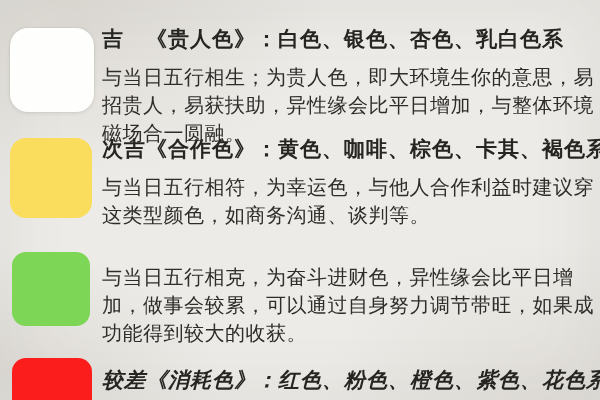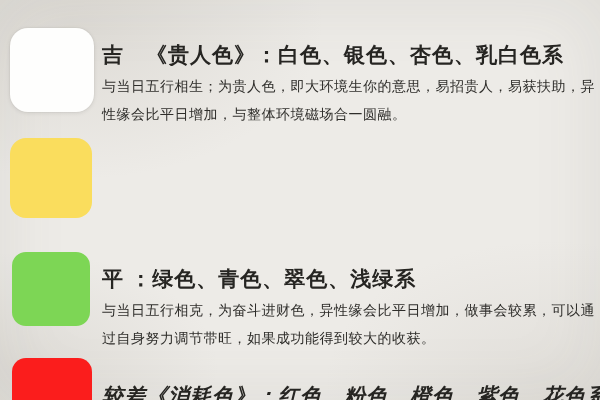--- a/index.html
+++ b/index.html
@@ -26,47 +26,49 @@
     left:102px;
     width:494px;
   }
   .title{
     font-size:21px;
     line-height:24px;
     font-weight:bold;
     letter-spacing:1px;
     white-space:nowrap;
     color:#262522;
-    margin-top:16px;
   }
   .desc{
-    margin-top:6px;
-    font-size:14px;
+    margin-top:12px;
+    font-size:20px;
     line-height:28px;
     letter-spacing:0.5px;
     font-weight:500;
     color:#2e2d2a;
   }
 </style>
 </head>
 <body>
 
 <div class="canvas">
 
   <div class="swatch soft" style="left: 10px; top: 28px; width: 84px; height: 84px; border-radius: 18px; background-color: rgb(254, 254, 253);"></div>
   <div class="textblock" style="top:27px;">
     <div class="title">吉　《贵人色》：白色、银色、杏色、乳白色系</div>
     <div class="desc">与当日五行相生；为贵人色，即大环境生你的意思，易招贵人，易获扶助，异性缘会比平日增加，与整体环境磁场合一圆融。</div>
   </div>
 
   <div class="swatch" style="left: 10px; top: 138px; width: 82px; height: 80px; border-radius: 16px; background-color: rgb(250, 221, 93);"></div>
+  <div class="textblock" style="top:137px;">
+    <div class="title">次吉《合作色》：黄色、咖啡、棕色、卡其、褐色系</div>
+    <div class="desc">与当日五行相符，为幸运色，与他人合作利益时建议穿这类型颜色，如商务沟通、谈判等。</div>
+  </div>
 
   <div class="swatch" style="left: 12px; top: 252px; width: 78px; height: 74px; border-radius: 14px; background-color: rgb(125, 214, 85);"></div>
   <div class="textblock" style="top:251px;">
-    <div class="title">平 ：绿色、青色、翠色、浅绿系</div>
     <div class="desc">与当日五行相克，为奋斗进财色，异性缘会比平日增加，做事会较累，可以通过自身努力调节带旺，如果成功能得到较大的收获。</div>
   </div>
 
   <div class="swatch" style="left: 12px; top: 358px; width: 80px; height: 60px; border-radius: 14px; background-color: rgb(251, 29, 28);"></div>
   <div class="textblock" style="top:368px;font-style:italic;">
     <div class="title">较差《消耗色》：红色、粉色、橙色、紫色、花色系</div>
   </div>
 
 </div>
 

